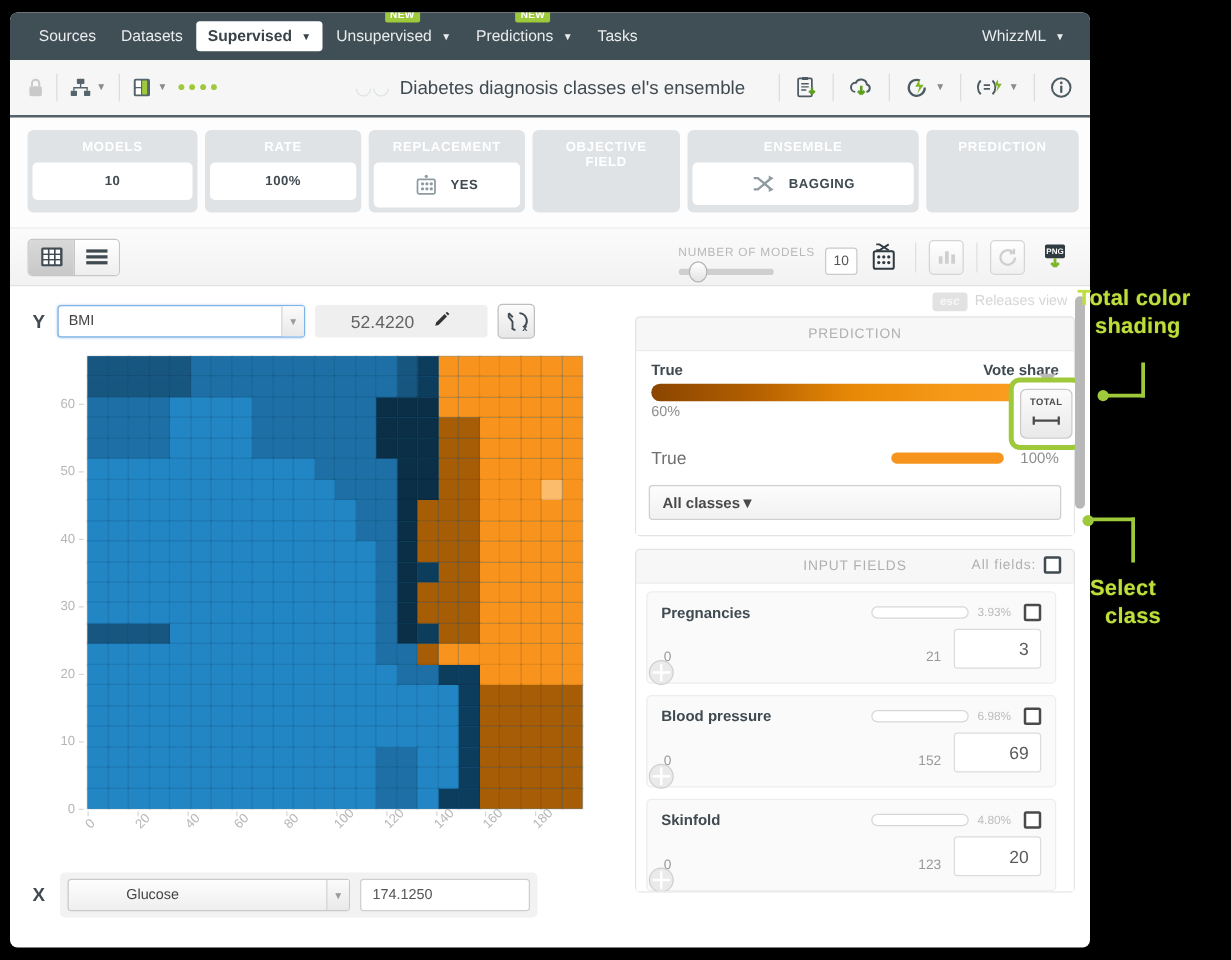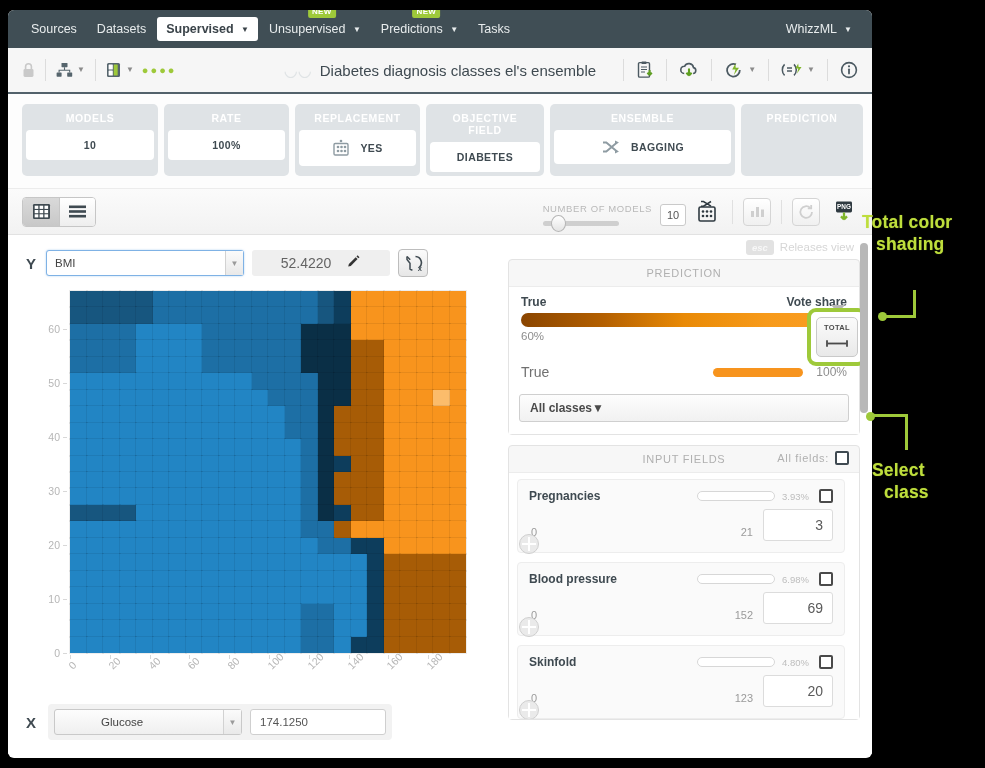--- a/index.html
+++ b/index.html
@@ -240,21 +240,21 @@
     transform: rotate(-45deg); transform-origin: left top;
     white-space: nowrap;
   }
   .x-tickmark { position:absolute; top:-2px; width:1px; height:4px; background:#d8d8d8; }
 
   .x-row {
     position: absolute; left: 16px; bottom: 14px;
     display:flex; align-items:center; gap: 10px;
   }
   .x-chip { background:#f2f2f2; border-radius:4px; padding: 5px 6px; display:flex; align-items:center; gap:8px;}
-  .x-select { width: 188px; background: linear-gradient(#fdfdfd,#efefef); padding-left: 46px; }
+  .x-select { width: 226px; background: linear-gradient(#fdfdfd,#efefef); padding-left: 46px; }
   .x-val {
     width: 136px; height: 26px; border:1px solid #cfcfcf; border-radius:3px; background:#fff;
     display:flex; align-items:center; padding-left:9px; font-size: 11.5px; color:#555;
   }
 
   
   .esc-row { display:flex; align-items:center; justify-content:flex-end; gap:6px; height: 24px; padding-right: 6px; }
   .esc-key {
     background: #e2e2e2; color:#f7f7f7; font-size: 9.5px; font-style: italic;
     padding: 2px 6px; border-radius: 3px; font-weight: bold;
@@ -535,23 +535,20 @@
                 <circle cx="9.5" cy="12" r="1.3" fill="#8e9ba2"></circle>
                 <circle cx="13" cy="12" r="1.3" fill="#8e9ba2"></circle>
                 <circle cx="9" cy="2" r="1.3" fill="#8e9ba2"></circle>
               </svg>
           </span>
           <span>YES</span>
         </div>
       </div>
       <div class="card" style="width:118px">
         <div class="card-title">OBJECTIVE FIELD</div>
-        <div class="card-val">
-          <span>DIABETES</span>
-        </div>
       </div>
       <div class="card" style="width:185px">
         <div class="card-title">ENSEMBLE</div>
         <div class="card-val">
           <span class="card-icn">
             <svg width="20" height="16" viewBox="0 0 20 16">
                 <path d="M2 3.5h3.3L16 12.5M2 12.5h3.3L16 3.5" fill="none" stroke="#8e9ba2" stroke-width="1.9"></path>
                 <path d="M14 1.4 18 3.5l-4 2.1zM14 10.4l4 2.1-4 2.1z" fill="#8e9ba2"></path>
               </svg>
           </span>
@@ -1367,21 +1364,21 @@
                 </div>
               </div>
             <div class="vscroll"></div>
           </div>
         </div>
 
       </div>
     </div>
   </div>
 
-  <div class="anno" style="left:862px; top:212px; width:120px;">
+  <div class="anno" style="left:862px; top:228px; width:120px;">
     <span>Total color</span><br>
     <span style="display:inline-block;padding-left:14px">shading</span>
   </div>
   <div class="anno-line" style="left:913px; top:290px; width:3px; height:28px;"></div>
   <div class="anno-line" style="left:886px; top:315px; width:30px; height:3px;"></div>
   <div class="anno-dot" style="left:878px; top:312px;"></div>
 
   <div class="anno-dot" style="left:866px; top:412px;"></div>
   <div class="anno-line" style="left:872px; top:414px; width:36px; height:3px;"></div>
   <div class="anno-line" style="left:905px; top:414px; width:3px; height:36px;"></div>

